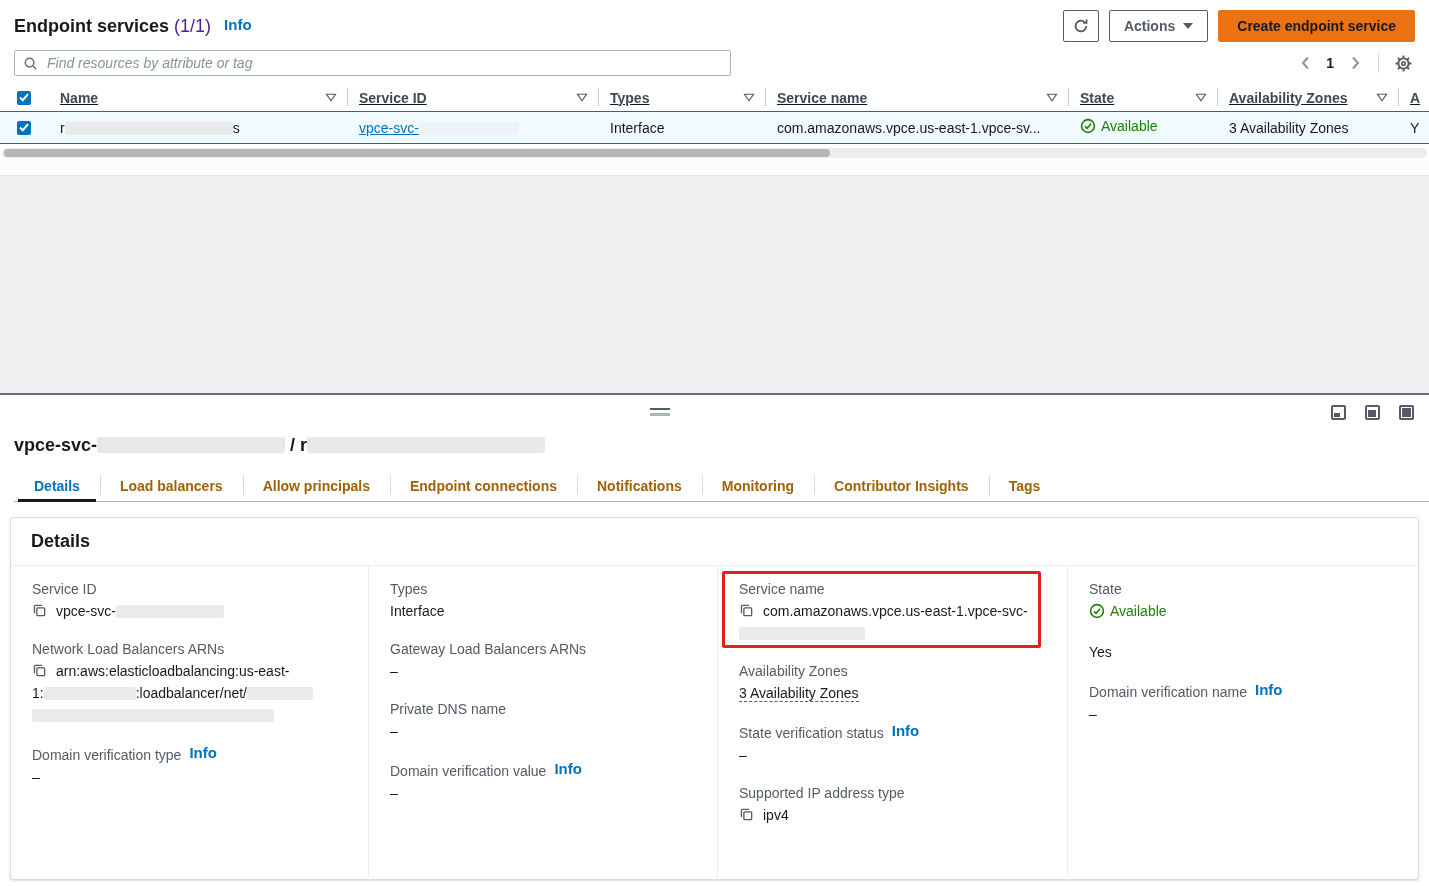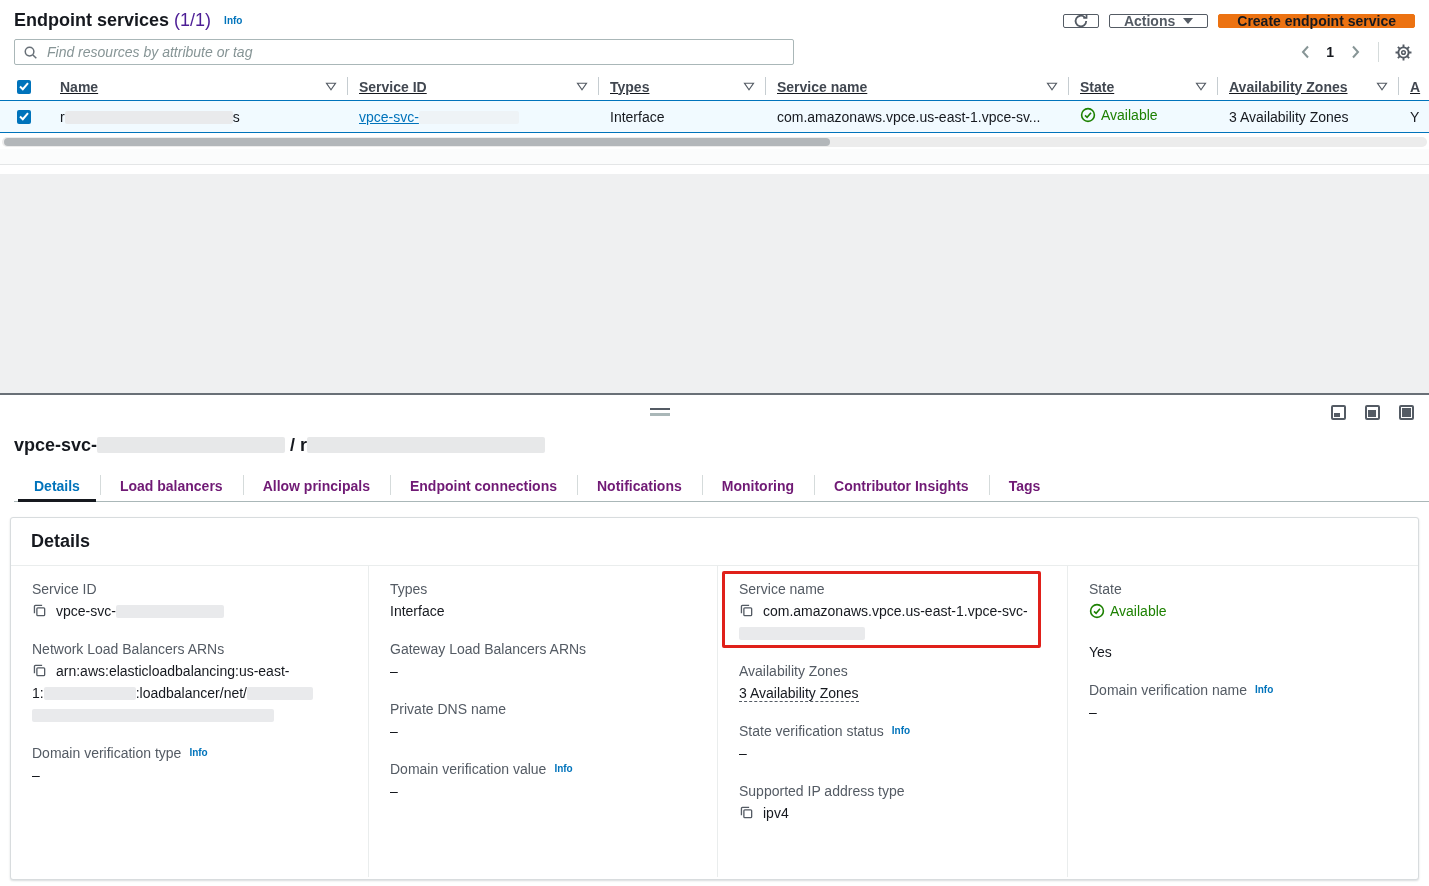--- a/index.html
+++ b/index.html
@@ -11,32 +11,32 @@
     font-size:14px; color:#16191f;
   }
   svg { display:block; }
 
   
   .top-section { background:#fff; height:174px; }
 
   .header-row { display:flex; justify-content:space-between; align-items:center; padding:10px 14px 6px 14px; }
   .page-title { font-size:18px; font-weight:bold; color:#16191f; }
   .page-title .count { font-weight:normal; color:#4c1d95; }
-  .info-link { font-size:10px; font-weight:bold; color:#0073bb; margin-left:8px; vertical-align:2px; cursor:pointer; }
+  .info-link { font-size:15px; font-weight:bold; color:#0073bb; margin-left:8px; vertical-align:2px; cursor:pointer; }
 
   .toolbar { display:flex; align-items:center; gap:10px; }
-  .btn { height:14px; display:flex; align-items:center; justify-content:center; border:1px solid #545b64;
+  .btn { height:32px; display:flex; align-items:center; justify-content:center; border:1px solid #545b64;
          border-radius:2px; background:#fff; font-weight:bold; color:#545b64; font-size:14px; cursor:pointer; }
   .btn.icon-only { width:36px; }
   .btn.actions { padding:0 14px; gap:8px; }
   .caret-down { width:0; height:0; border-left:5px solid transparent; border-right:5px solid transparent; border-top:6px solid #545b64; }
   .btn.primary { background:#ec7211; border:1px solid #ec7211; color:#16191f; padding:0 18px; }
 
   .controls-row { display:flex; justify-content:space-between; align-items:center; padding:2px 14px 8px 14px; }
-  .search-box { width:780px; height:26px; border:1px solid #aab7b8; border-radius:2px; display:flex; align-items:center; padding:0 8px; gap:7px; background:#fff; }
+  .search-box { width:717px; height:26px; border:1px solid #aab7b8; border-radius:2px; display:flex; align-items:center; padding:0 8px; gap:7px; background:#fff; }
   .search-box input { border:none; outline:none; flex:1; font-size:14px; font-family:"Liberation Sans",sans-serif; color:#16191f; background:transparent; }
   .search-box input::placeholder { color:#879596; font-style:italic; }
 
   .pager { display:flex; align-items:center; gap:6px; }
   .pager .chev { width:22px; height:22px; display:flex; align-items:center; justify-content:center; cursor:pointer; }
   .pager .pnum { font-weight:bold; color:#16191f; padding:0 4px; }
   .pager .sep { width:1px; height:20px; background:#d5dbdb; margin:0 6px; }
   .gear-btn { width:24px; height:24px; display:flex; align-items:center; justify-content:center; cursor:pointer; }
 
   
@@ -77,21 +77,21 @@
   .psize { width:15px; height:15px; border:2px solid #545b64; border-radius:2px; position:relative; cursor:pointer; }
   .psize span { position:absolute; left:1px; bottom:1px; background:#545b64; }
   .psize.s span { width:6px; height:4px; }
   .psize.m span { width:8px; height:7px; }
   .psize.l span { width:9px; height:9px; }
 
   .panel-title { margin:40px 0 0 14px; font-size:18px; font-weight:bold; }
   .panel-title .redact { height:16px; vertical-align:-2px; background:#e7e8e9; }
 
   .tabs { display:flex; align-items:stretch; margin:14px 0 0 14px; border-bottom:1px solid #aab7b8; height:32px; }
-  .tab { display:flex; align-items:center; padding:0 20px; font-weight:bold; color:#701a75; cursor:pointer; position:relative; }
+  .tab { display:flex; align-items:center; padding:0 20px; font-weight:bold; color:#a16207; cursor:pointer; position:relative; }
   .tab + .tab::before { content:""; position:absolute; left:0; top:5px; height:20px; width:1px; background:#d5dbdb; }
   .tab.active { color:#0073bb; }
   .tab.active::after { content:""; position:absolute; left:4px; right:4px; bottom:-1px; height:3px; background:#16191f; }
 
   .card { margin:15px 10px 0 10px; background:#fff; border:1px solid #d8dcde; border-radius:3px; box-shadow:0 1px 2px rgba(0,28,36,0.15); height:363px; }
   .card-header { padding:13px 20px; font-size:18px; font-weight:bold; border-bottom:1px solid #eaeded; }
   .card-body { display:flex; position:relative; min-height:311px; }
   .dcol { padding:12px 18px 0 21px; }
   .dcol.c1 { width:357px; flex:none; }
   .dcol.c2 { width:349px; flex:none; border-left:1px solid #eaeded; }

